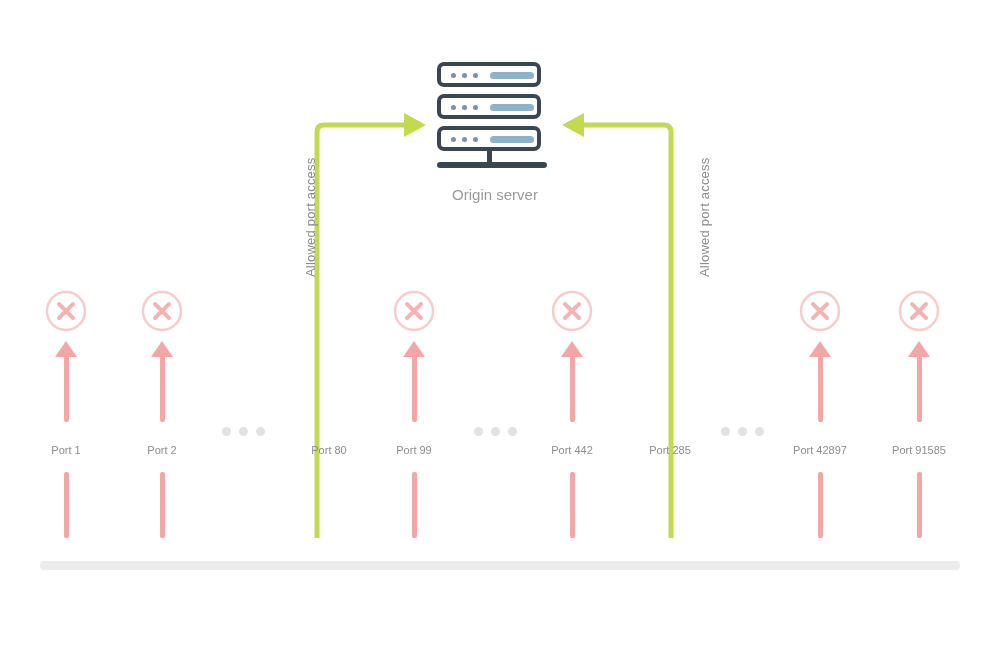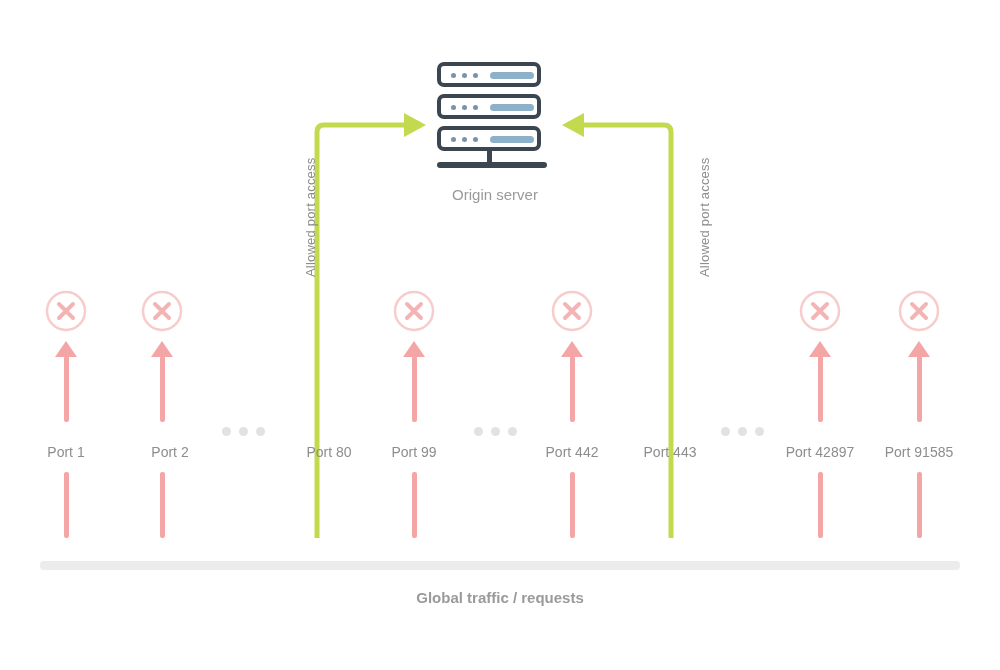--- a/index.html
+++ b/index.html
@@ -126,21 +126,21 @@
     white-space: nowrap;
     transform-origin: left top;
     transform: rotate(-90deg);
     letter-spacing: 0.2px;
   }
 
   
   .port-label {
     position: absolute;
     top: 444px;
-    font-size: 14px;
+    font-size: 11px;
     color: #8d8d8d;
     white-space: nowrap;
     text-align: center;
   }
 
   
   .ellipsis {
     position: absolute;
     top: 427px;
     display: flex;
@@ -290,24 +290,23 @@
     <span></span>
     <span></span>
   </div>
   <div class="ellipsis" style="left:721px;">
     <span></span>
     <span></span>
     <span></span>
   </div>
 
   <div class="port-label" style="left:16px;  width:100px;">Port 1</div>
-  <div class="port-label" style="left:120px; width:100px;">Port 2</div>
+  <div class="port-label" style="left:112px; width:100px;">Port 2</div>
   <div class="port-label" style="left:274px; width:110px;">Port 80</div>
   <div class="port-label" style="left:359px; width:110px;">Port 99</div>
   <div class="port-label" style="left:512px; width:120px;text-align:center;">Port 442</div>
-  <div class="port-label" style="left:610px; width:120px;">Port 443</div>
+  <div class="port-label" style="left:610px; width:120px;">Port 285</div>
   <div class="port-label" style="left:750px; width:140px;">Port 42897</div>
   <div class="port-label" style="left:849px; width:140px;">Port 91585</div>
 
   <div id="traffic-bar"></div>
-  <div id="traffic-caption">Global traffic / requests</div>
 
 </div>
 
 </body></html>

